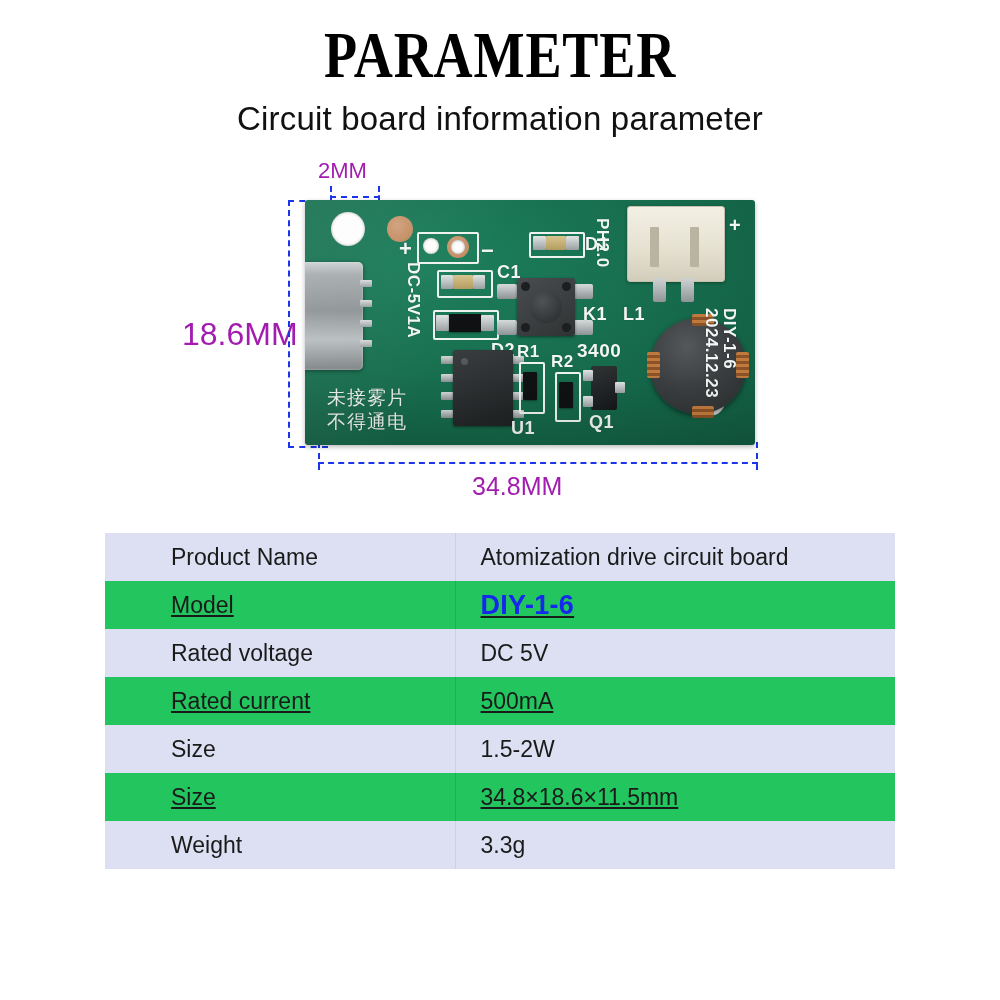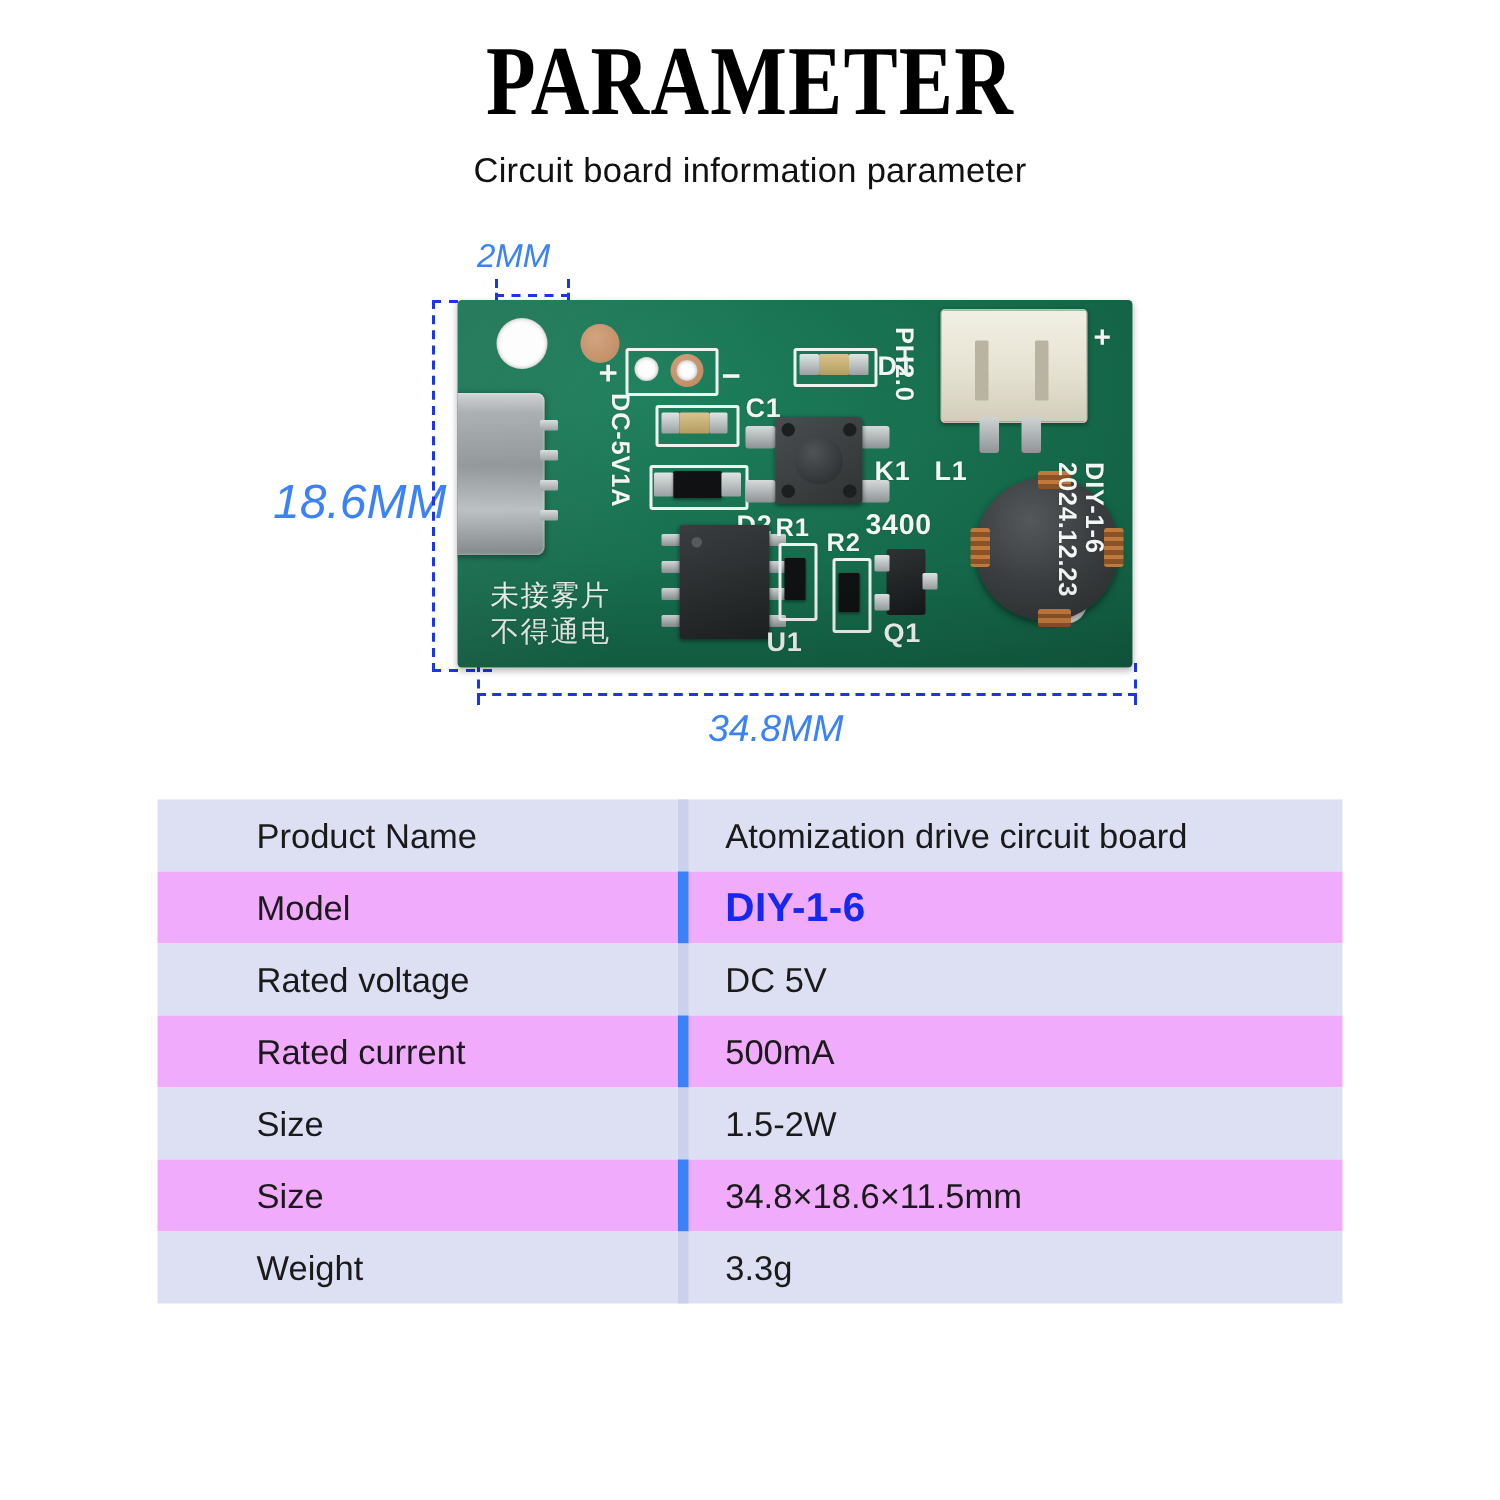--- a/index.html
+++ b/index.html
@@ -29,41 +29,40 @@
     letter-spacing: 1px;
     color: #000000;
     margin: 0;
     padding-top: 22px;
     line-height: 1.0;
     transform: scaleX(0.82);
     transform-origin: center center;
   }
   .subtitle {
     font-family: "Liberation Sans", sans-serif;
-    font-size: 23px;
+    font-size: 33px;
     color: #111111;
     margin: 0;
     padding-top: 12px;
     letter-spacing: 0.2px;
   }
 
   
   .photo-area {
     position: absolute;
     top: 150px; left: 0;
     width: 1000px;
     height: 360px;
   }
 
   .dim-label {
     position: absolute;
     font-family: "Liberation Sans", sans-serif;
-    color: #3b82f6;
+    color: #a21caf;
     white-space: nowrap;
-    font-style: italic;
   }
   .dim-2mm   { left: 318px; top: 8px;   font-size: 22px; }
   .dim-186   { left: 182px; top: 166px; font-size: 32px; }
   .dim-348   { left: 472px; top: 322px; font-size: 25px; }
 
   
   .dash-v { position: absolute; border-left: 2px dashed #1b36e8; width: 0; }
   .dash-h { position: absolute; border-top: 2px dashed #1b36e8; height: 0; }
 
   
@@ -260,25 +259,25 @@
   .spec-table td {
     height: 48px;
     padding: 0 0 0 66px;
     font-size: 23px;
     color: #1a1a1a;
     vertical-align: middle;
     font-family: "Liberation Sans", sans-serif;
   }
   .spec-table td.val {
     padding-left: 25px;
-    border-left: 7px solid #3b82f6;
+    border-left: 1px solid #3b82f6;
   }
   .spec-table tr.alt td { background: #dce0f2; }
   .spec-table tr.alt td.val { border-left-color: #cbd1ea; }
-  .spec-table tr.plain td { background: #f0abfc; }
+  .spec-table tr.plain td { background: #22c55e; text-decoration: underline; }
   .col-label { width: 350px; }
   .model-value {
     color: #1528ee;
     font-weight: 700;
     font-size: 27px;
     letter-spacing: .3px;
   }
 </style>
 </head>
 <body>

